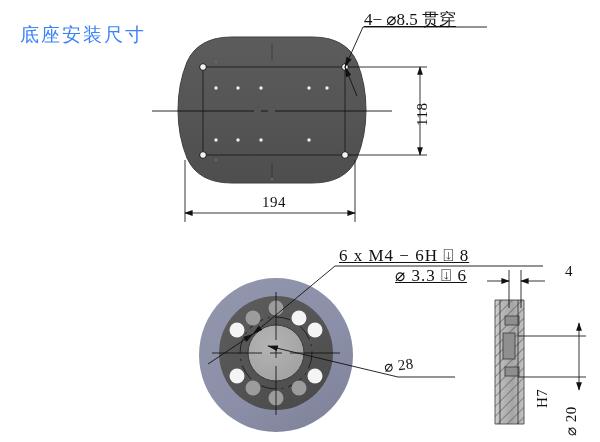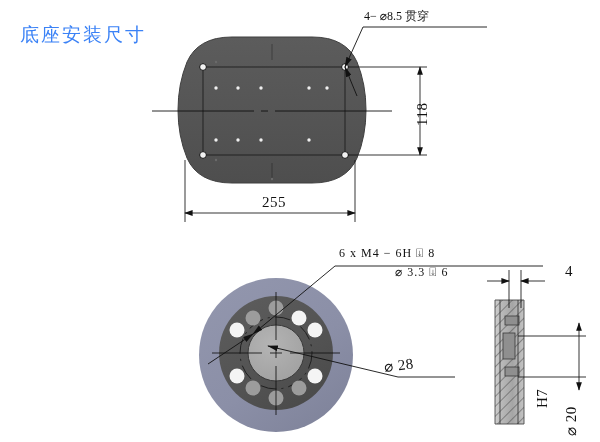--- a/index.html
+++ b/index.html
@@ -47,23 +47,24 @@
     white-space: nowrap;
     letter-spacing: 0.5px;
   }
   .dim-text.vertical {
     transform: rotate(-90deg);
     transform-origin: left top;
   }
   .callout-text {
     position: absolute;
     font-family: "Liberation Serif", serif;
-    font-size: 12px;
+    font-size: 17px;
     color: #111111;
     white-space: nowrap;
+    text-decoration: underline;
   }
   .callout-line1 { letter-spacing: 1px; }
   .callout-line2 { letter-spacing: 1px; }
 </style>
 </head>
 <body>
 
 <div id="drawing-root">
 
   <svg id="cad" viewBox="0 0 600 442">
@@ -241,21 +242,21 @@
     </g>
   </svg>
 
   <div class="section-title" id="title-base">底座安装尺寸</div>
 
 
   <div class="callout-text" style="left:364px; top:8px;">4− ⌀8.5 贯穿</div>
 
   <div class="dim-text vertical" style="left:414px; top:126px;">118</div>
 
-  <div class="dim-text" style="left:262px; top:194px;">255</div>
+  <div class="dim-text" style="left:262px; top:194px;">194</div>
 
   <div class="callout-text callout-line1" style="left:339px; top:246px;">6 x  M4 − 6H ⍗ 8</div>
 
   <div class="callout-text callout-line2" style="left:371px; top:265px;margin-left:24px;">⌀ 3.3 ⍗ 6</div>
 
   <div class="dim-text" style="left:383px; top:358px; transform:rotate(-7deg); transform-origin:left top;">⌀ 28</div>
 
   <div class="dim-text" style="left:565px; top:263px;">4</div>
 
   <div class="dim-text vertical" style="left:534px; top:408px;">H7</div>

